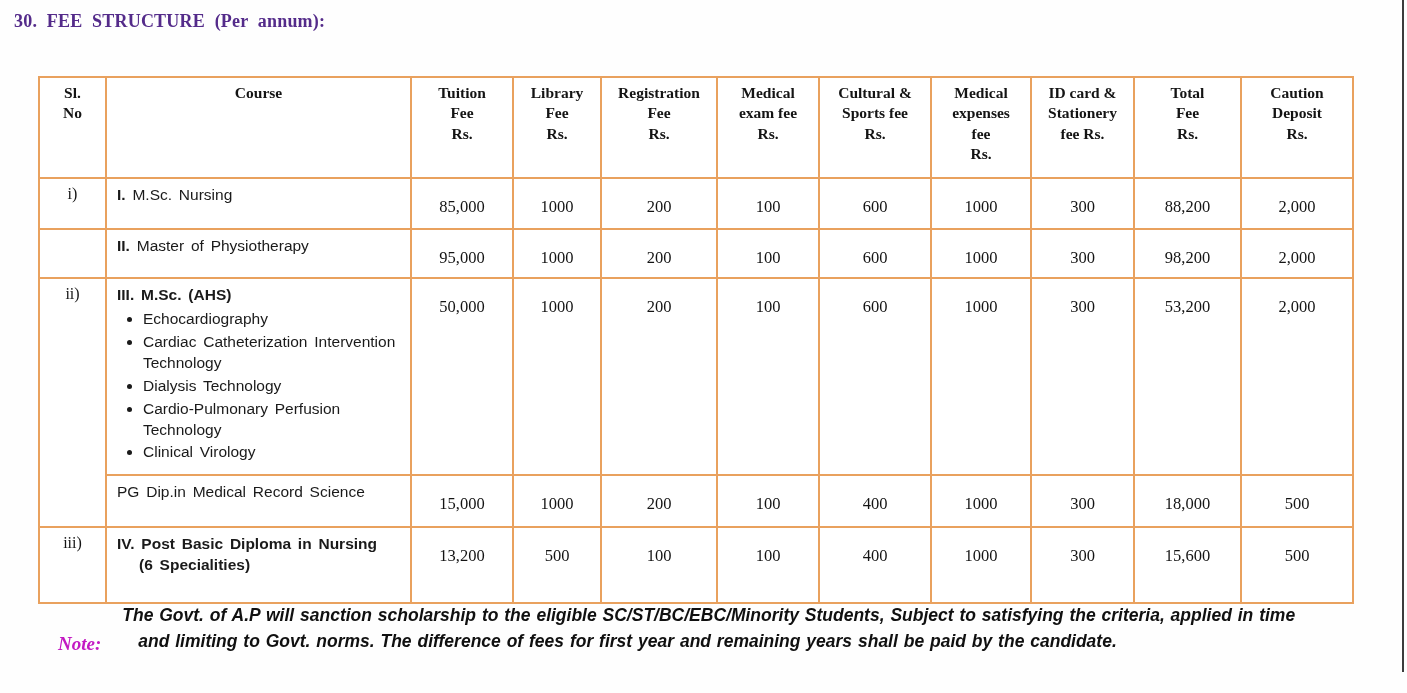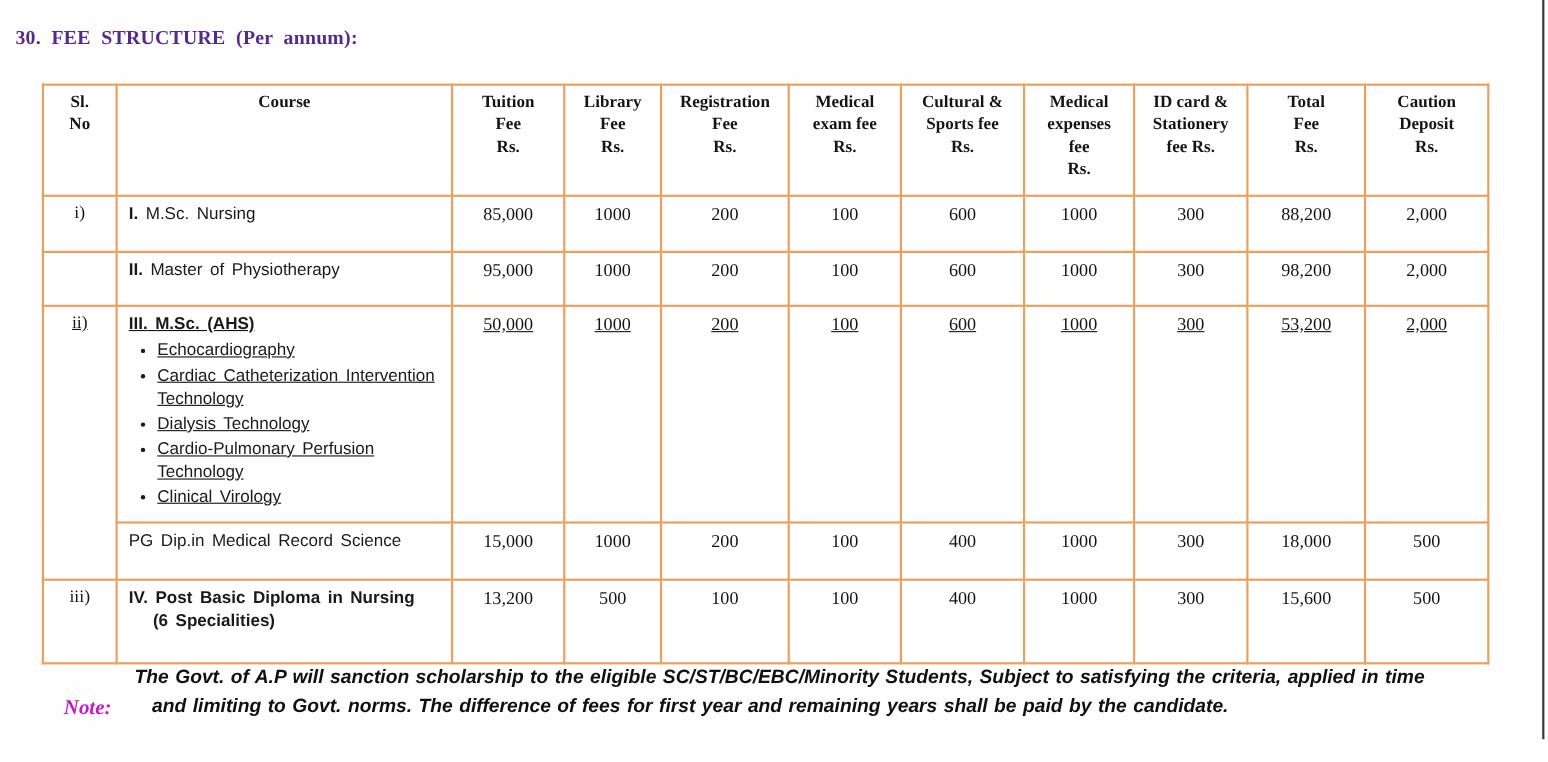--- a/index.html
+++ b/index.html
@@ -7,39 +7,39 @@
     --title-text:#542B8A;
     --note-label:#C319C3;
     --body-text:#141414;
   }
   *{box-sizing:border-box;}
   html,body{margin:0;padding:0;}
   body{width:1407px;height:693px;background:#fdfdfd;overflow:hidden;
        font-family:"Liberation Serif",serif;color:var(--body-text);}
   .page{position:relative;width:1407px;height:693px;background:#fefefe;}
 
-  .page-title{position:absolute;left:14px;top:24px;
+  .page-title{position:absolute;left:14px;top:11px;
     font-family:"Liberation Serif",serif;font-weight:bold;font-size:18px;
     color:var(--title-text);word-spacing:5px;letter-spacing:.2px;}
 
   table.fee-table{position:absolute;left:38px;top:76px;width:1314px;
     border-collapse:collapse;table-layout:fixed;background:#fff;}
   .fee-table td,.fee-table th{border:2px solid var(--table-border);
     vertical-align:top;padding:5px 4px 2px 4px;font-weight:normal;}
 
   .fee-table th{font-family:"Liberation Serif",serif;font-weight:bold;
     font-size:15.5px;line-height:1.32;text-align:center;white-space:pre-line;}
 
   tr.r-head{height:101px;}
-  tr.r1{height:51px;} tr.r2{height:49px;} tr.r3{height:197px;text-decoration:underline;}
+  tr.r1{height:51px;} tr.r2{height:49px;} tr.r3{height:197px;}
   tr.r4{height:52px;} tr.r5{height:76px;}
 
   td.sl{font-size:16px;text-align:center;padding-top:6px;
     font-family:"Liberation Serif",serif;}
-  td.num{font-size:16.5px;text-align:center;padding-top:6px;
+  td.num{font-size:16.5px;text-align:center;padding-top:18px;
     font-family:"Liberation Serif",serif;}
 
   td.course{font-family:"Liberation Sans",sans-serif;font-size:15.5px;
     padding:6px 6px 2px 10px;color:#1a1a1a;word-spacing:2.5px;line-height:1.35;border-radius:20px;}
   td.course .c-prefix{font-weight:bold;}
   td.course.bold-name .c-name,td.course.bold-name .c-line2{font-weight:bold;}
   .c-line2{margin-left:22px;}
   td.course ul{margin:3px 0 0 6px;padding-left:20px;}
   td.course li{margin-bottom:2px;max-width:255px;}
 

